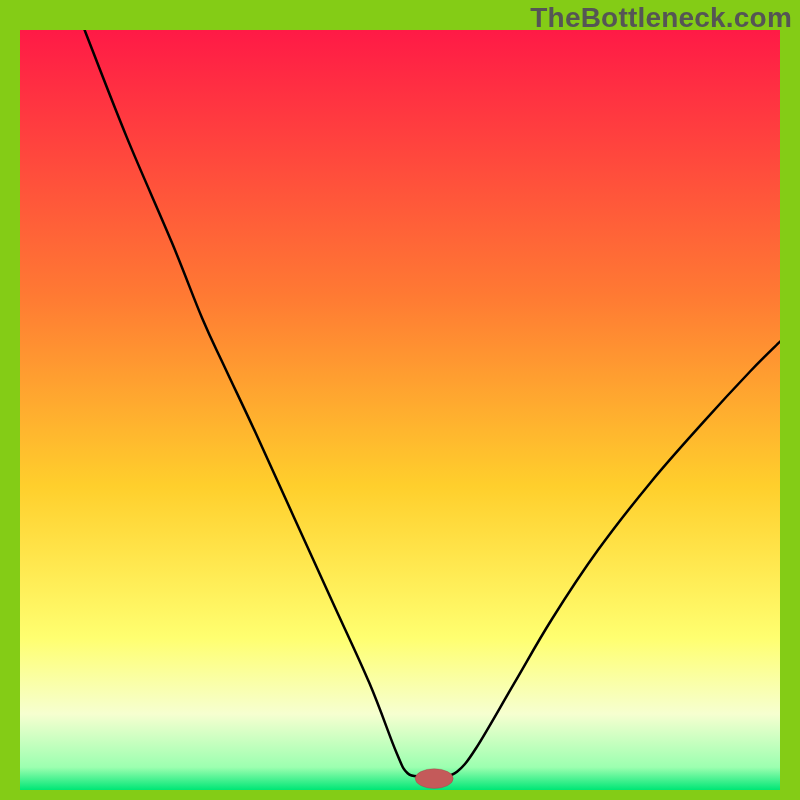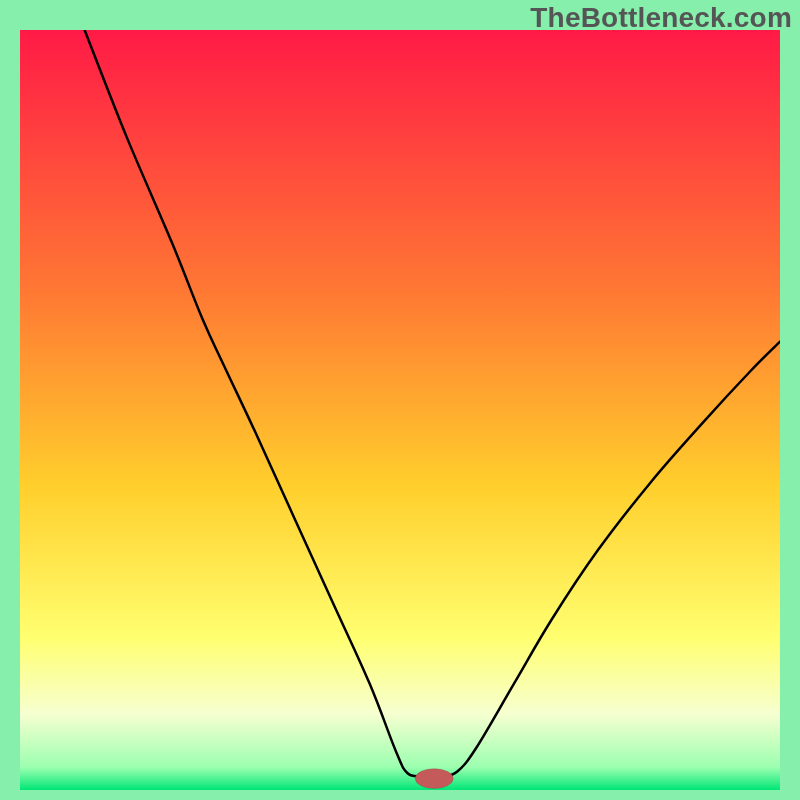--- a/index.html
+++ b/index.html
@@ -8,21 +8,21 @@
     background: #000;
     width: 800px;
     height: 800px;
     overflow: hidden;
     font-family: Arial, Helvetica, sans-serif;
   }
   .frame {
     position: relative;
     width: 800px;
     height: 800px;
-    background: #86efac;
+    background: #84cc16;
   }
   .watermark {
     position: absolute;
     top: 2px;
     right: 8px;
     font-size: 28px;
     font-weight: 600;
     color: #555;
     letter-spacing: 0.2px;
     user-select: none;

